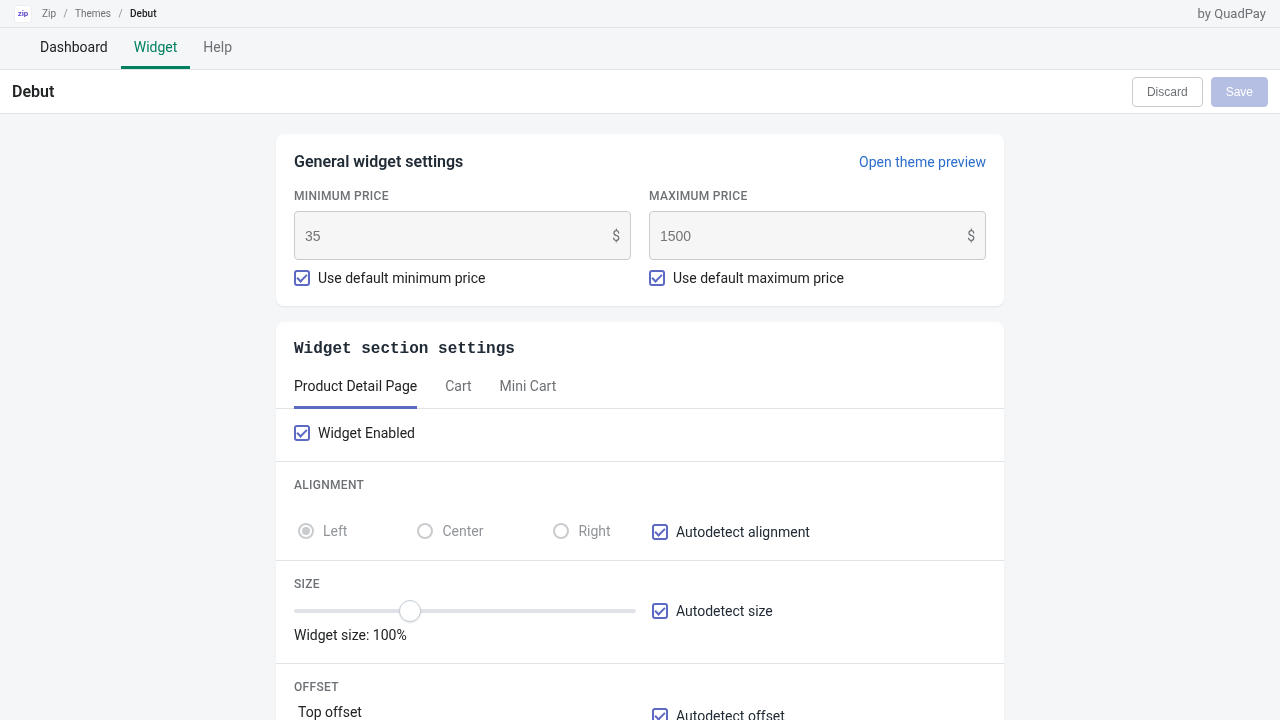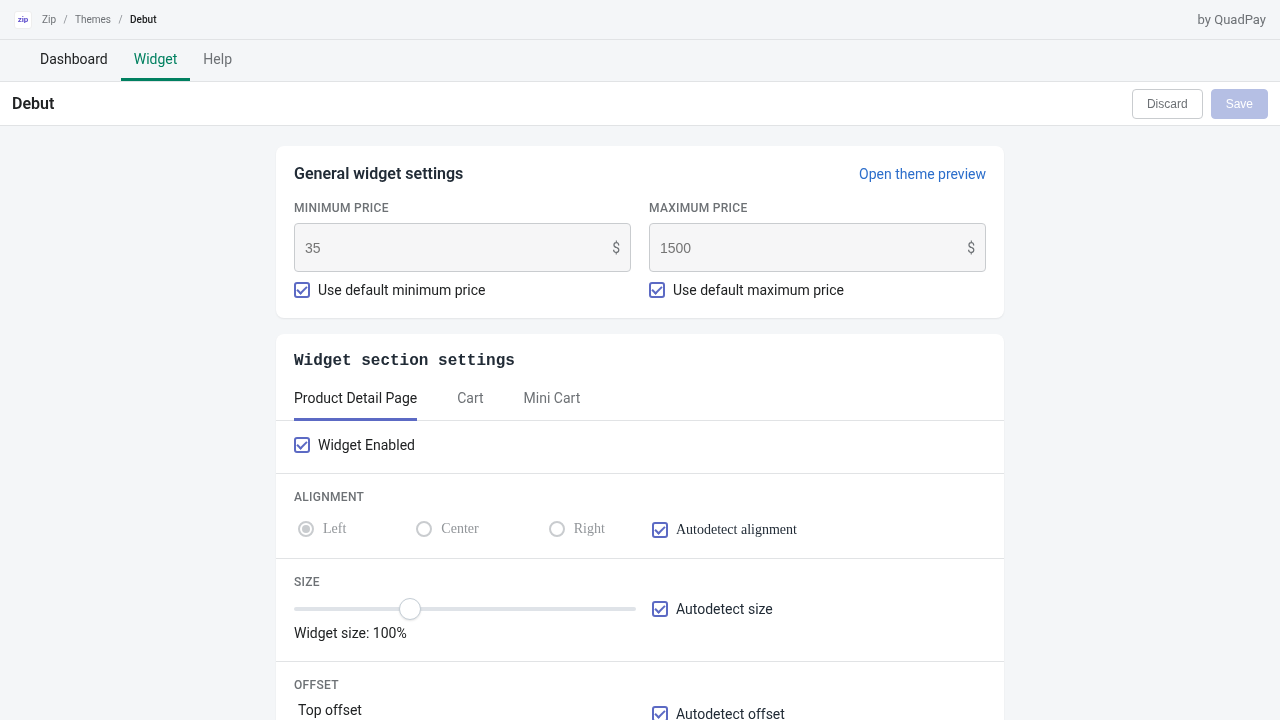--- a/index.html
+++ b/index.html
@@ -3,21 +3,21 @@
 <meta charset="utf-8">
 <style>
   * { box-sizing: border-box; margin: 0; padding: 0; }
   body {
     font-family: -apple-system, BlinkMacSystemFont, "Segoe UI", Roboto, Helvetica, Arial, sans-serif;
     background: #f4f6f8;
     color: #212b36;
     font-size: 14px;
   }
   .topbar {
-    height: 40px;
+    height: 28px;
     background: #f4f6f8;
     border-bottom: 1px solid #e1e3e5;
     display: flex;
     align-items: center;
     padding: 0 14px;
   }
   .logo {
     width: 18px; height: 18px;
     background: #fff;
     border-radius: 3px;
@@ -136,21 +136,21 @@
     border: solid #5c6ac4;
     border-width: 0 2px 2px 0;
     transform: rotate(45deg);
     margin-top: -2px;
   }
   .check-row .lbl { font-size: 14px; color: #202223; }
   .section-tabs {
     display: flex;
     border-bottom: 1px solid #e1e3e5;
     padding: 0 18px;
-    gap: 40px;
+    gap: 28px;
     margin-top: 10px;
   }
   .section-tabs .stab {
     padding: 10px 0 12px 0;
     font-size: 14px;
     color: #6d7175;
     cursor: pointer;
     border-bottom: 3px solid transparent;
     margin-bottom: -1px;
   }
@@ -158,22 +158,21 @@
     color: #202223;
     border-bottom-color: #5c6ac4;
   }
   .section-block {
     padding: 16px 18px 20px 18px;
     border-bottom: 1px solid #e1e3e5;
   }
   .section-block:last-child { border-bottom: none; }
   .align-row {
     display: flex; align-items: center;
-    margin-top: 16px;
-    font-family: Liberation Serif, serif;
+    margin-top: 30px;
   }
   .radio-group {
     display: flex; gap: 70px;
     flex: 0 0 358px;
     padding-left: 4px;
   }
   .radio-item { display: flex; align-items: center; gap: 9px; }
   .radio {
     width: 16px; height: 16px;
     border: 2px solid #c9cccf;

